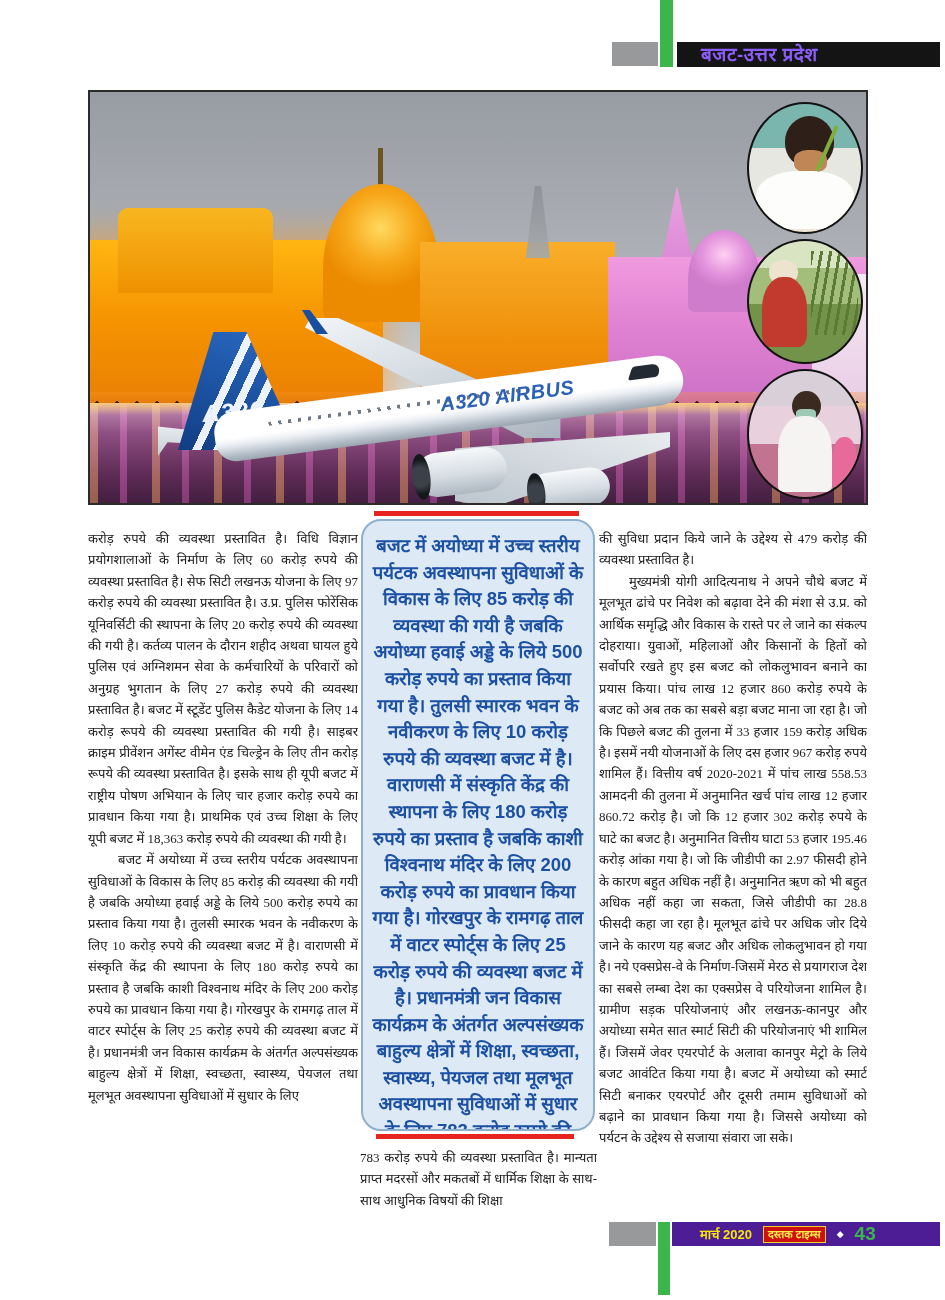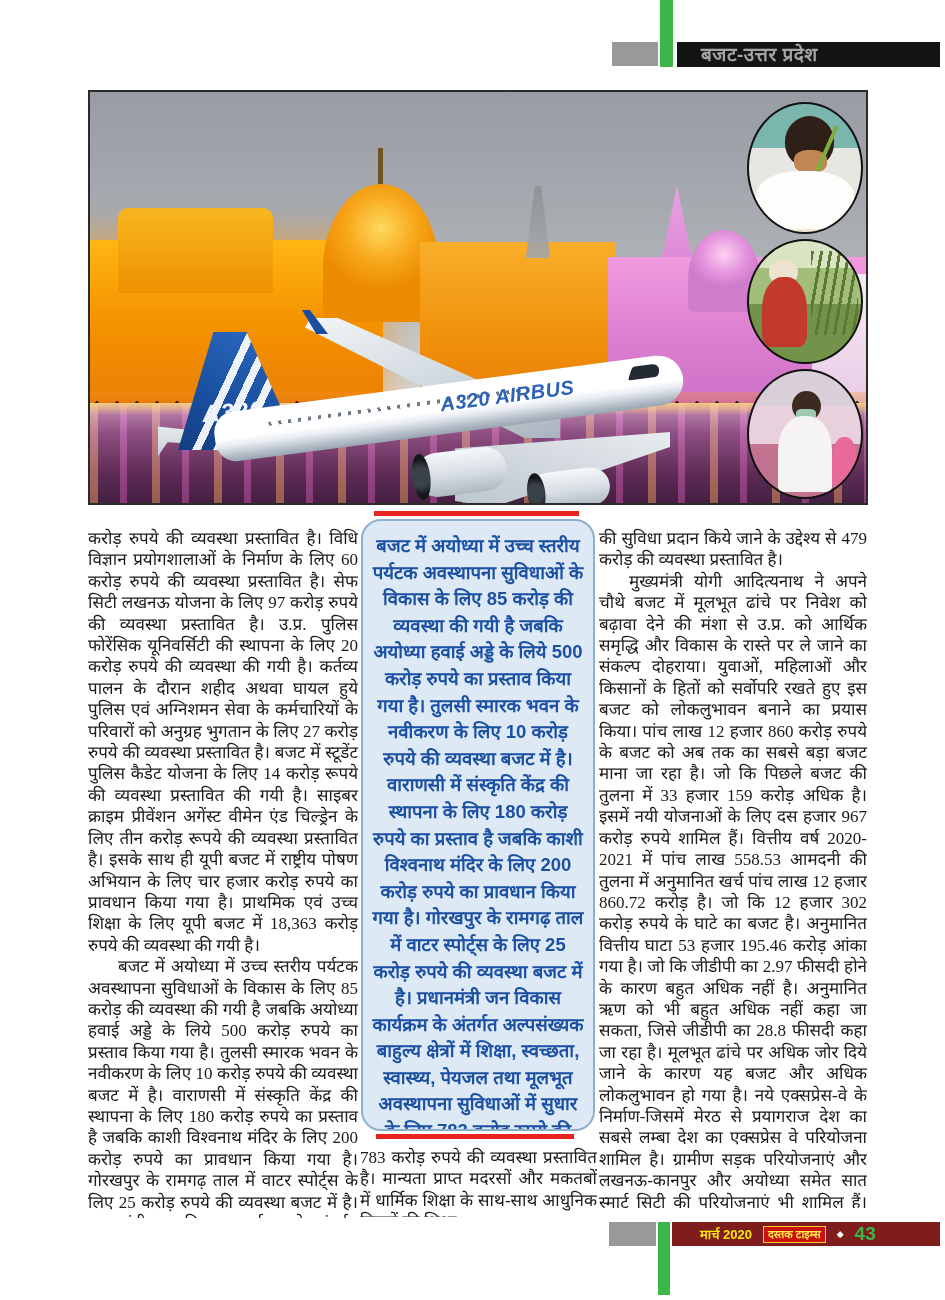--- a/index.html
+++ b/index.html
@@ -6,21 +6,21 @@
   .page {
     position:relative; width:945px; height:1300px; background:#ffffff;
     margin:0 auto; overflow:hidden;
     font-family:"Liberation Serif", serif;
   }
   
   .h-gray  { position:absolute; left:612px; top:42px; width:46px; height:24px; background:#97999b; }
   .h-green { position:absolute; left:660px; top:0; width:13px; height:67px; background:#3cb54a; }
   .h-black { position:absolute; left:677px; top:42px; width:263px; height:25px; background:#141414;
              display:flex; align-items:center; padding-left:24px; box-sizing:border-box; }
-  .h-black span { color:#a3a3a3; font:bold 19px/1 "Liberation Sans", sans-serif; letter-spacing:.5px; }
+  .h-black span { color:#8b5cf6; font:bold 19px/1 "Liberation Sans", sans-serif; letter-spacing:.5px; }
 
   
   .hero { position:absolute; left:88px; top:90px; width:780px; height:415px;
           border:2px solid #2b2b2b; box-sizing:border-box; overflow:hidden; background:#aaadb2; }
   .img-sky { position:absolute; inset:0; background:linear-gradient(180deg,#989ca3 0%,#aeb1b6 42%,#c6c8ca 62%,#d2d3d4 72%); }
 
   .t-left  { position:absolute; left:-12px; top:148px; width:305px; height:180px;
              background:linear-gradient(180deg,#ffb612 0%,#f59300 45%,#e87c05 100%);
              border-radius:8px 8px 0 0; box-shadow:0 0 30px 8px rgba(255,150,20,.45); }
   .t-left2 { position:absolute; left:28px; top:116px; width:155px; height:85px;
@@ -114,39 +114,39 @@
   .ov-farmer { left:12%; top:30%; width:40%; height:58%; background:#c23a2e; border-radius:45% 45% 18% 18%; }
   .ov-turban { left:18%; top:16%; width:26%; height:20%; background:#ece4cf; border-radius:50%; }
   .oval3 { left:657px; top:277px; height:130px;
            background:linear-gradient(180deg,#d8cfd8 0 28%,#e8d0dc 28% 58%,#c2738f 58%); }
   .ov-coat  { left:26%; top:36%; width:48%; height:60%; background:#f6f4f2; border-radius:45% 45% 8% 8%; }
   .ov-head2 { left:38%; top:16%; width:26%; height:24%; background:#3a2a20; border-radius:50%; }
   .ov-mask  { left:42%; top:30%; width:18%; height:10%; background:#9ec9b5; border-radius:30%; }
   .ov-child { left:74%; top:52%; width:22%; height:40%; background:#e86a9a; border-radius:45% 45% 10% 10%; }
 
   
-  .col { position:absolute; color:#1a1a1a; font-size:17px; line-height:21.4px; text-align:justify; }
+  .col { position:absolute; color:#1a1a1a; font-size:13px; line-height:21.4px; text-align:justify; }
   .col p { margin:0; }
   .col p.ind { text-indent:30px; }
   .col1 { left:88px;  top:528px; width:270px; height:690px; overflow:hidden; }
   .col3 { left:599px; top:528px; width:268px; height:680px; overflow:hidden; }
   .col2b { left:360px; top:1147px; width:237px; height:70px; overflow:hidden; }
 
   
   .rule-top    { position:absolute; left:374px; top:511px;  width:205px; height:5px; background:#e8241f; }
   .rule-bottom { position:absolute; left:376px; top:1134px; width:198px; height:5px; background:#e8241f; }
   .hbox { position:absolute; left:361px; top:519px; width:234px; height:612px; box-sizing:border-box;
           background:#dde9f4; border:2px solid #8fb0cc; border-radius:20px; overflow:hidden;
           padding:12px 8px; color:#1c50a3; text-align:center;
           font:600 18.5px/26.6px "Liberation Sans", sans-serif; }
 
   
   .f-gray  { position:absolute; left:609px; top:1222px; width:47px; height:24px; background:#97999b; }
   .f-green { position:absolute; left:658px; top:1222px; width:12px; height:73px; background:#3cb54a; }
-  .f-black { position:absolute; left:672px; top:1222px; width:268px; height:24px; background:#7f1d1d;
+  .f-black { position:absolute; left:672px; top:1222px; width:268px; height:24px; background:#4c1d95;
              display:flex; align-items:center; gap:11px; padding-left:28px; box-sizing:border-box; }
   .f-month { color:#f6e70a; font:bold 13px "Liberation Sans", sans-serif; }
   .f-logo  { background:#cc1111; border:1px solid #f2d22e; color:#ffe94a; padding:0 4px;
              font:bold 11px/15px "Liberation Sans", sans-serif; white-space:nowrap; }
   .f-diamond { color:#ffffff; font-size:9px; }
   .f-page  { color:#3cb54a; font:bold 19px "Liberation Sans", sans-serif; }
 </style>
 </head>
 <body>
 

